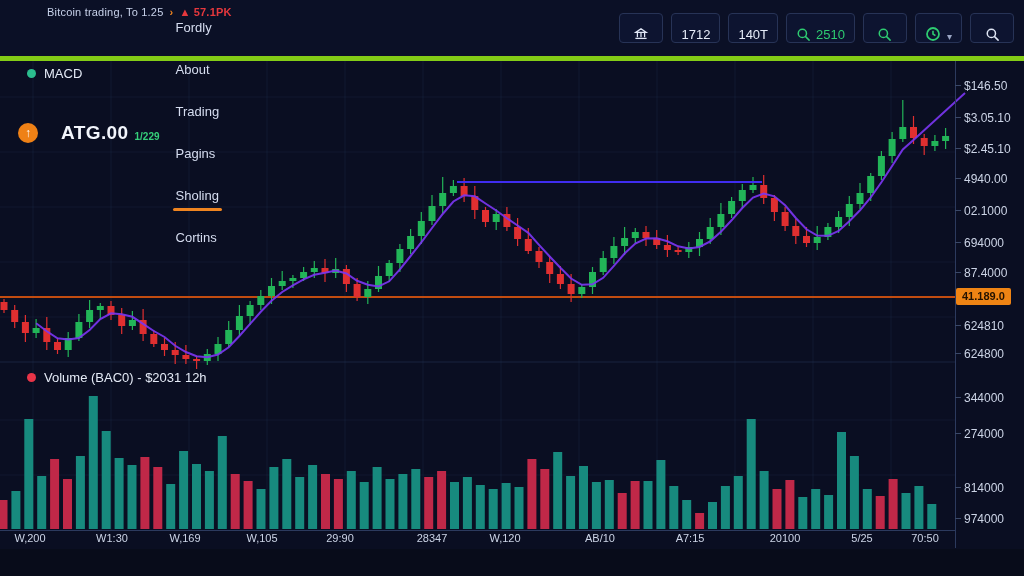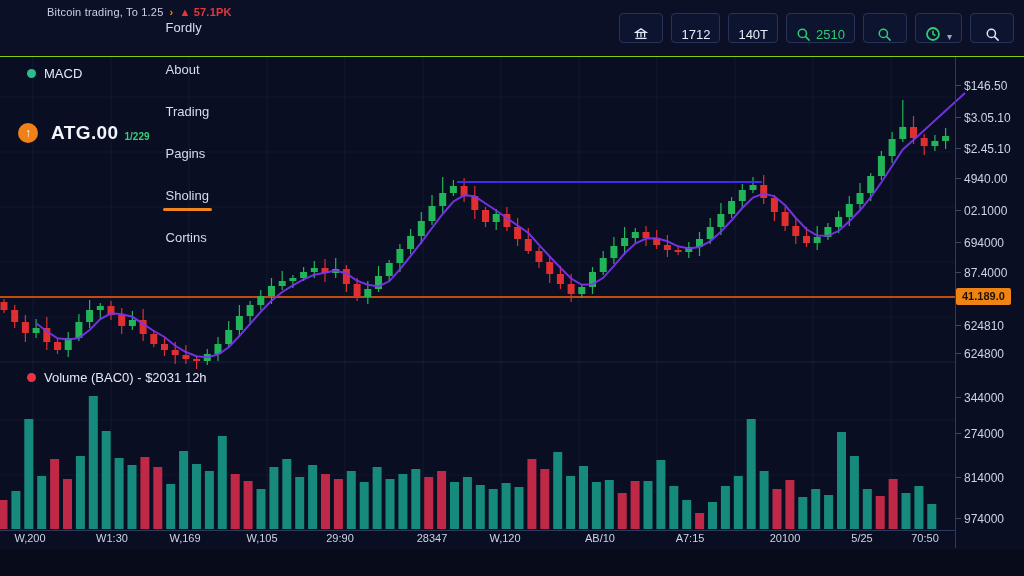--- a/index.html
+++ b/index.html
@@ -2,28 +2,28 @@
 <html><head>
 <meta charset="utf-8">
 <style>
   html,body{margin:0;padding:0;background:#070b18;}
   .app{position:relative;width:1024px;height:576px;background:#0a0e22;overflow:hidden;
        font-family:"Liberation Sans",sans-serif;}
   #chart-svg{position:absolute;left:0;top:0;z-index:1;}
 
   
   .topbar{position:absolute;left:0;top:0;width:1024px;height:56px;background:#0b1026;
-          border-bottom:1px solid #84cc16;z-index:5;}
+          border-bottom:5px solid #84cc16;z-index:5;}
   .ticker-row{position:absolute;left:47px;top:6px;font-size:11px;color:#c8d2ea;letter-spacing:.2px;white-space:nowrap;}
   .ticker-row .sep{color:#ef8420;margin:0 6px;font-weight:bold;}
   .ticker-row .chg{color:#e5383d;font-weight:bold;}
   .brand-row{position:absolute;left:18px;top:20px;display:flex;align-items:center;}
   .logo{width:20px;height:20px;border-radius:50%;background:#ef8116;color:#fff;font-size:12px;
         display:flex;align-items:center;justify-content:center;font-weight:bold;flex:0 0 auto;}
-  .symbol{font-size:19px;font-weight:bold;color:#f2f5fc;margin-left:13px;letter-spacing:.4px;}
+  .symbol{font-size:19px;font-weight:bold;color:#f2f5fc;margin-left:23px;letter-spacing:.4px;}
   .symbol-badge{font-size:10px;color:#35d07a;margin-left:6px;margin-top:7px;font-weight:bold;}
   .nav{display:flex;gap:27px;margin-left:16px;flex-direction:column;}
   .nav-item{font-size:13px;color:#d6ddf0;position:relative;cursor:pointer;white-space:nowrap;}
   .nav-item.active::after{content:"";position:absolute;left:-3px;right:-3px;bottom:-8px;height:3px;
         background:#ef8420;border-radius:2px;}
   .actions{position:absolute;right:10px;top:13px;display:flex;gap:8px;z-index:6;}
   .action-btn{height:30px;min-width:44px;padding:0 9px;border:1px solid #273356;border-radius:4px;
         background:#0d1430;color:#e6ecf8;font-size:13px;display:flex;align-items:flex-end;
         justify-content:center;gap:5px;cursor:pointer;font-family:"Liberation Sans",sans-serif;}
   .action-btn.accent{color:#2ecc71;}
@@ -411,21 +411,21 @@
       <div class="price-label" style="top: 111px;">$3.05.10</div>
       <div class="price-label" style="top: 142px;">$2.45.10</div>
       <div class="price-label" style="top: 172px;">4940.00</div>
       <div class="price-label" style="top: 204px;">02.1000</div>
       <div class="price-label" style="top: 236px;">694000</div>
       <div class="price-label" style="top: 266px;">87.4000</div>
       <div class="price-label" style="top: 319px;">624810</div>
       <div class="price-label" style="top: 347px;">624800</div>
       <div class="price-label" style="top: 391px;">344000</div>
       <div class="price-label" style="top: 427px;">274000</div>
-      <div class="price-label" style="top: 471px;">814000</div>
+      <div class="price-label" style="top: 481px;">814000</div>
       <div class="price-label" style="top: 512px;">974000</div>
     </div>
   <div id="time-axis">
       <div class="time-label" style="left: 30px;">W,200</div>
       <div class="time-label" style="left: 112px;">W1:30</div>
       <div class="time-label" style="left: 185px;">W,169</div>
       <div class="time-label" style="left: 262px;">W,105</div>
       <div class="time-label" style="left: 340px;">29:90</div>
       <div class="time-label" style="left: 432px;">28347</div>
       <div class="time-label" style="left: 505px;">W,120</div>

